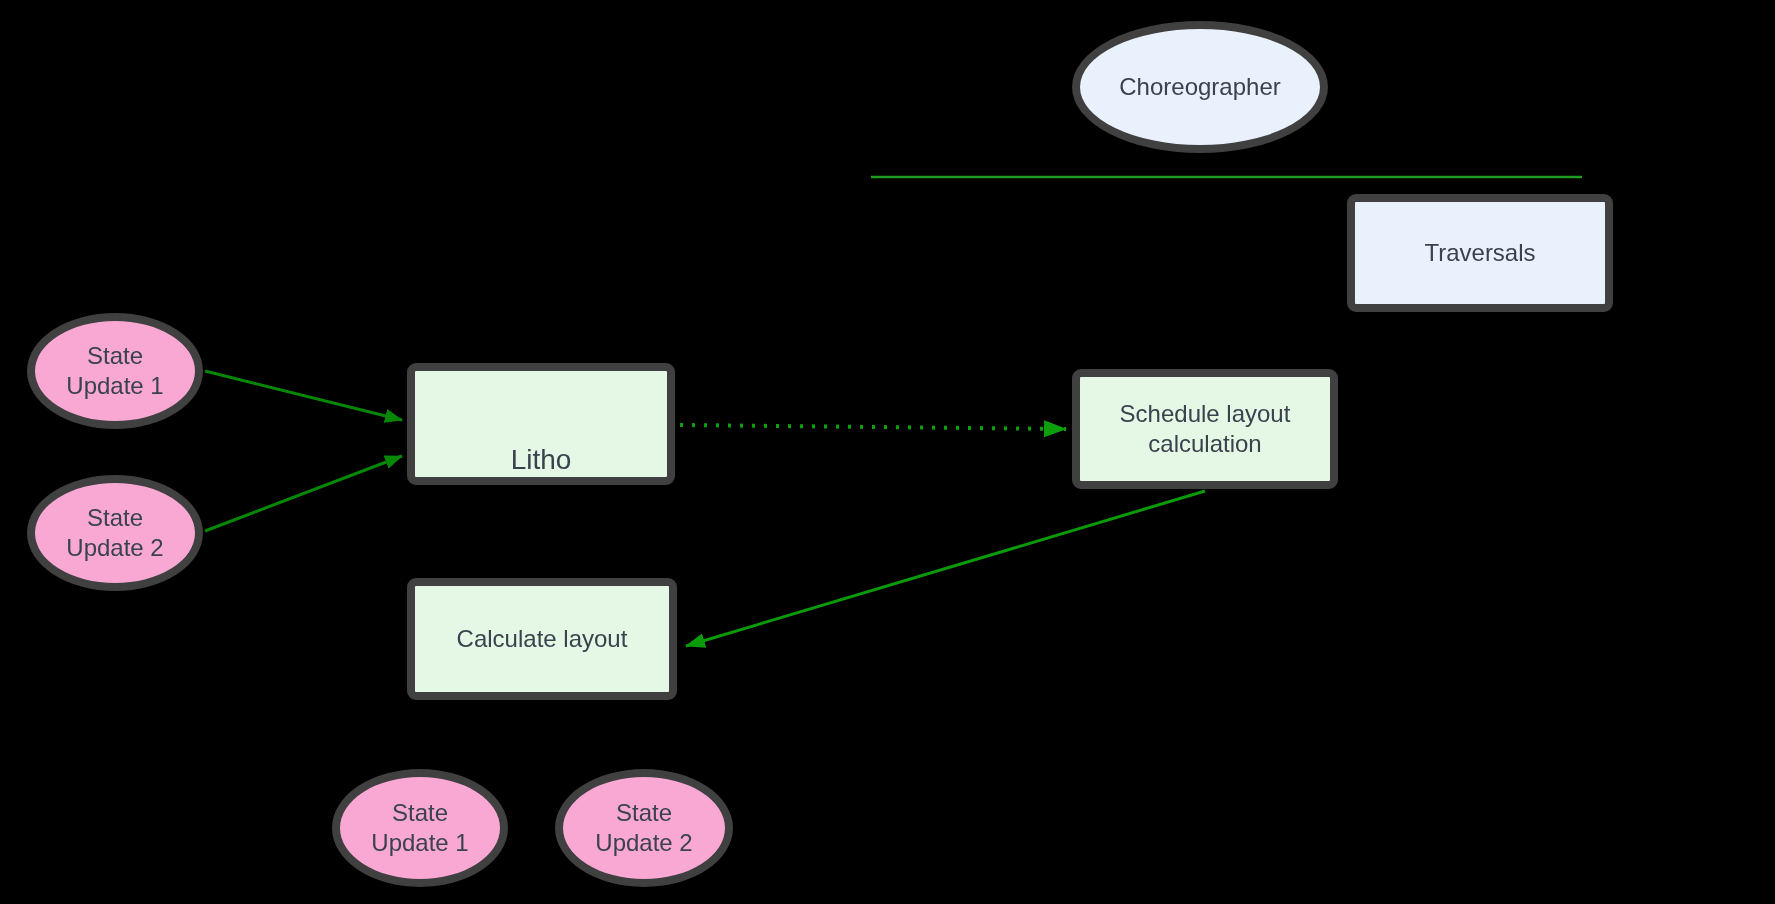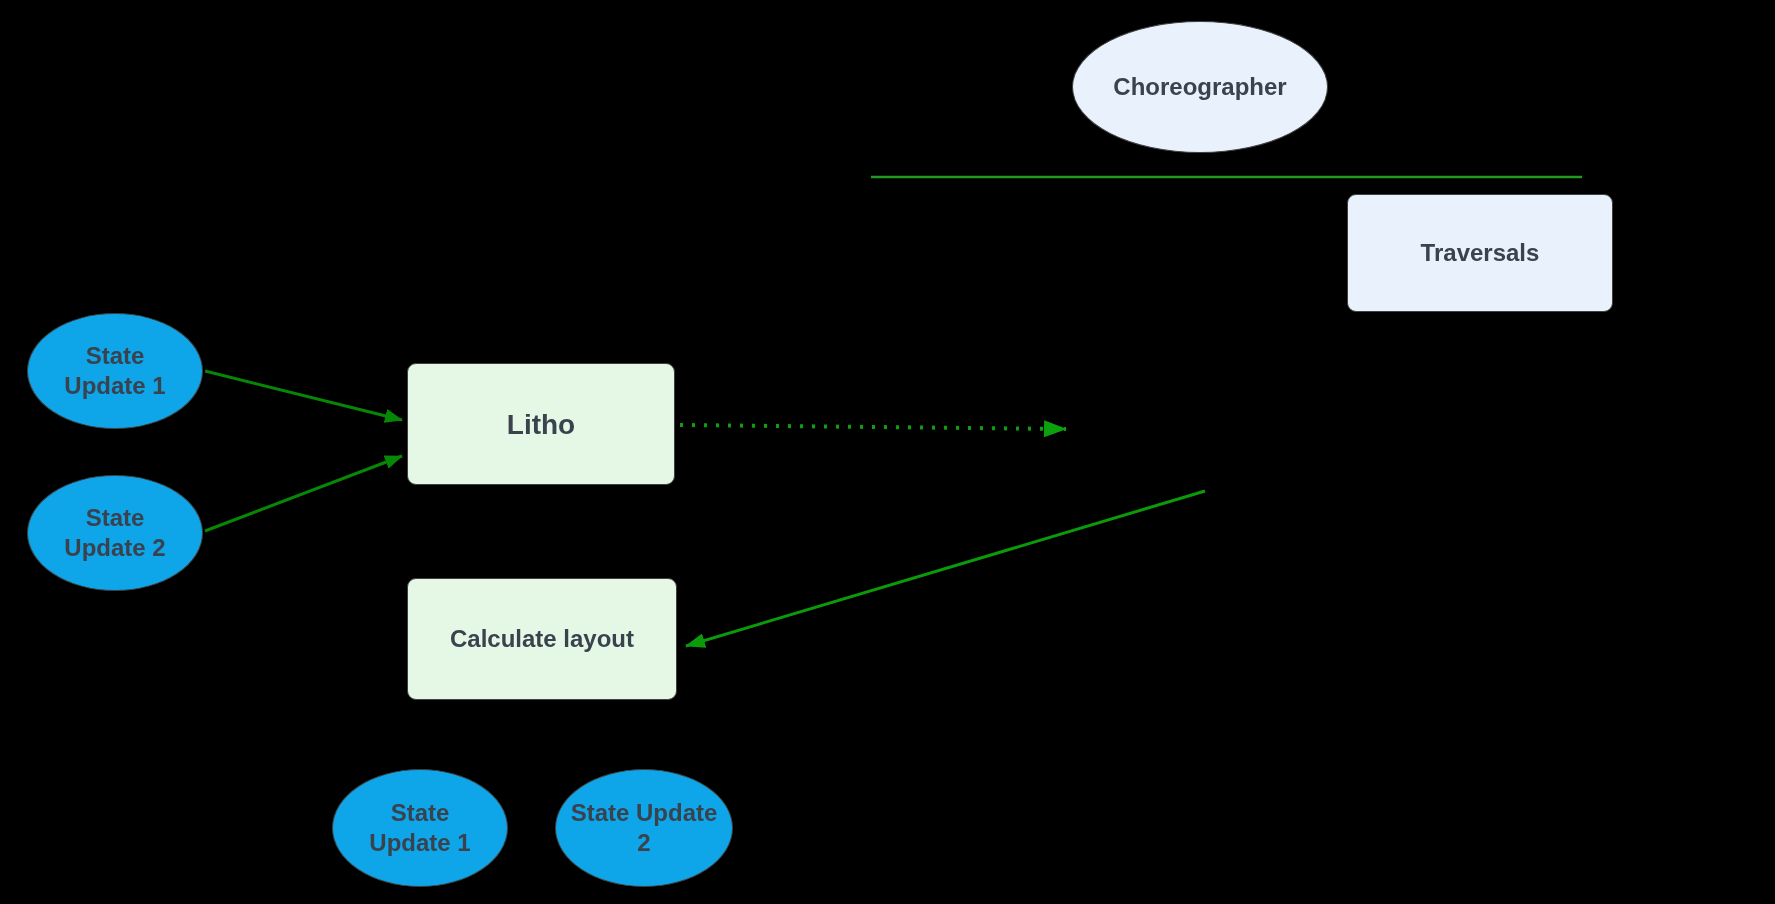--- a/index.html
+++ b/index.html
@@ -9,33 +9,33 @@
     background:#000;
     overflow:hidden;
     font-family:"Liberation Sans", sans-serif;
   }
   .edges{position:absolute;left:0;top:0;width:1775px;height:904px;}
   .node{
     position:absolute;
     display:flex;align-items:center;justify-content:center;
     text-align:center;
     box-sizing:border-box;
-    border:1px solid #404040;
+    border:8px solid #404040;
     color:#3a424d;
-    font-weight:700;
+    font-weight:400;
     font-size:24px;
     line-height:1.25;
   }
   .rect{border-radius:9px;}
   .ellipse{border-radius:50%;}
   .fill-blue{background:#e8f1fc;}
   .fill-green{background:#e5f8e6;}
-  .fill-pink{background:#0ea5e9;}
+  .fill-pink{background:#f9a8d4;}
   .node .lbl{display:block;padding:0 14px;}
-  .node.big{font-size:28px;}
+  .node.big{font-size:28px;align-items:flex-end;}
 </style>
 </head>
 <body>
 
 <div class="stage">
 
   <svg class="edges" width="1775" height="904" viewBox="0 0 1775 904" xmlns="http://www.w3.org/2000/svg">
     <defs>
       <marker id="ah-dark" markerUnits="userSpaceOnUse" markerWidth="18" markerHeight="14" refX="17" refY="7" orient="auto">
         <path d="M0,0 L18,7 L0,14 Z" fill="#068806"></path>
@@ -74,20 +74,23 @@
   </div>
 
   <div class="node ellipse fill-pink" style="left:27px;top:475px;width:176px;height:116px">
     <span class="lbl">State Update 2</span>
   </div>
 
   <div class="node rect fill-green big" style="left:407px;top:363px;width:268px;height:122px">
     <span class="lbl">Litho</span>
   </div>
 
+  <div class="node rect fill-green" style="left:1072px;top:369px;width:266px;height:120px">
+    <span class="lbl">Schedule layout calculation</span>
+  </div>
 
   <div class="node rect fill-green" style="left:407px;top:578px;width:270px;height:122px">
     <span class="lbl">Calculate layout</span>
   </div>
 
   <div class="node ellipse fill-pink" style="left:332px;top:769px;width:176px;height:118px">
     <span class="lbl">State Update 1</span>
   </div>
 
   <div class="node ellipse fill-pink" style="left:555px;top:769px;width:178px;height:118px">

